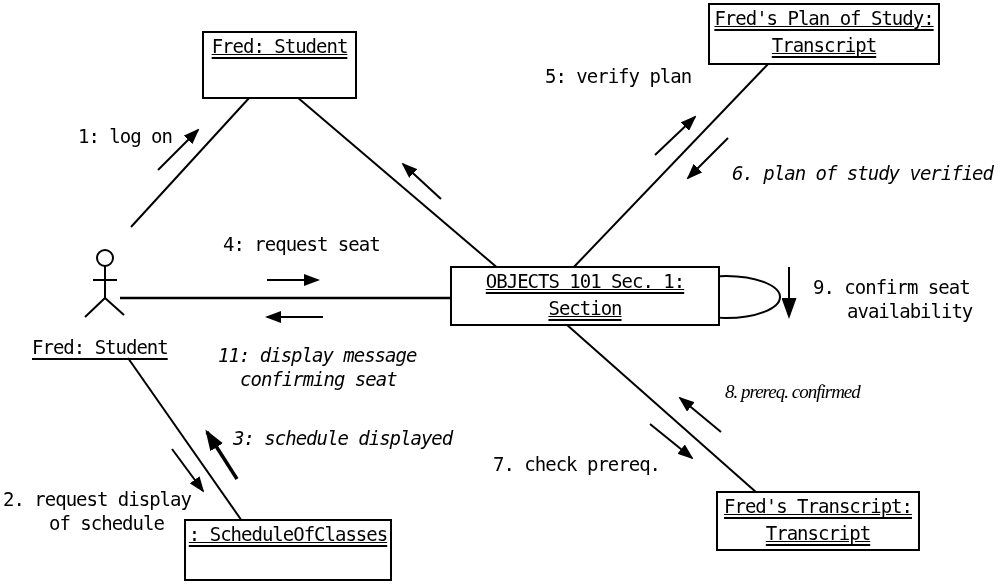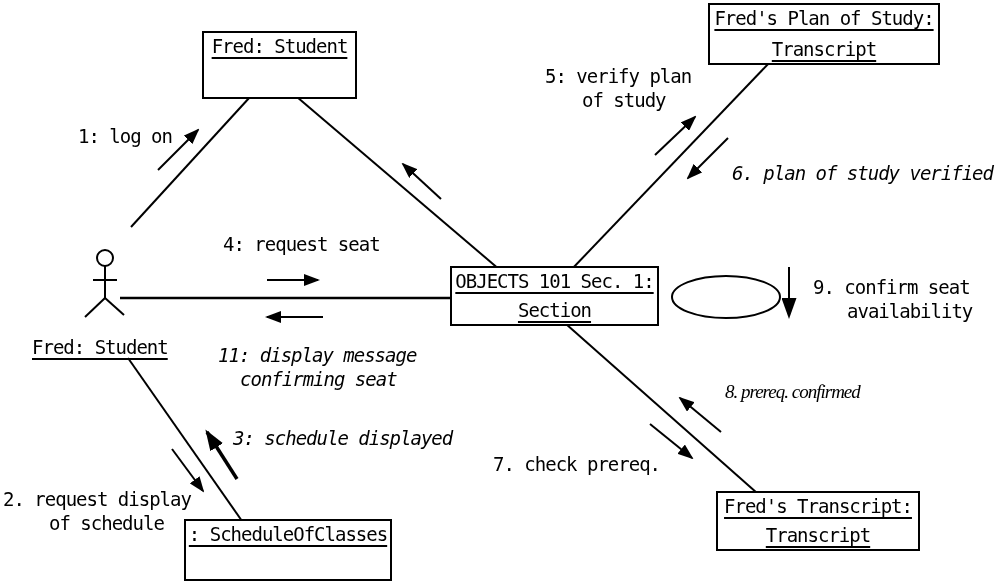--- a/index.html
+++ b/index.html
@@ -4,22 +4,22 @@
 <style>
   html,body{margin:0;padding:0;background:#ffffff;}
   #stage{
     position:relative;width:1000px;height:587px;background:#ffffff;
     font-family:"DejaVu Sans Mono","Liberation Mono",monospace;
     color:#000;overflow:hidden;
   }
   #wires{position:absolute;left:0;top:0;width:1000px;height:587px;}
   .obj-box{
     position:absolute;box-sizing:border-box;border:2px solid #000;background:#fff;
-    display:flex;flex-direction:column;align-items:center;justify-content:space-between;
-    font-size:19px;letter-spacing:-1px;line-height:27px;text-align:center;white-space:nowrap;
+    display:flex;flex-direction:column;align-items:center;justify-content:flex-start;
+    font-size:19px;letter-spacing:-1px;line-height:27px;text-align:center;white-space:nowrap;text-decoration:underline;
   }
   .u{
     text-decoration:underline;
     text-decoration-thickness:2px;
     text-underline-offset:4px;
   }
   .msg{
     position:absolute;font-size:19px;letter-spacing:-1px;line-height:24px;white-space:nowrap;
   }
   .msg span{display:block;}
@@ -83,21 +83,21 @@
 
   <div class="obj-box" style="left:202px;top:31px;width:155px;height:68px;">
     <span class="u">Fred: Student</span>
   </div>
 
   <div class="obj-box" style="left:708px;top:3px;width:232px;height:62px;">
     <span class="u">Fred's Plan of Study:</span>
     <span class="u">Transcript</span>
   </div>
 
-  <div class="obj-box" style="left:450px;top:266px;width:209px;height:60px;">
+  <div class="obj-box" style="left:450px;top:266px;width:270px;height:60px;">
     <span class="u">OBJECTS 101 Sec. 1:</span>
     <span class="u">Section</span>
   </div>
 
   <div class="obj-box" style="left:184px;top:519px;width:208px;height:62px;">
     <span class="u">: ScheduleOfClasses</span>
   </div>
 
   <div class="obj-box" style="left:716px;top:491px;width:204px;height:60px;">
     <span class="u">Fred's Transcript:</span>
@@ -112,21 +112,20 @@
     <span class="l1">2. request display</span>
     <span class="l2">of schedule</span>
   </div>
 
   <div class="msg it" id="m3" style="left:233px;top:426px;">3: schedule displayed</div>
 
   <div class="msg" id="m4" style="left:223px;top:232px;">4: request seat</div>
 
   <div class="msg" id="m5" style="left:545px;top:64px;">
     <span class="l1">5: verify plan</span>
-    <span class="l2">of study</span>
   </div>
 
   <div class="msg it" id="m6" style="left:732px;top:161px;">6. plan of study verified</div>
 
   <div class="msg" id="m7" style="left:493px;top:452px;">7. check prereq.</div>
 
   <div class="msg it" id="m8" style="left:725px;top:380px;font-family:Liberation Serif, serif;">8. prereq. confirmed</div>
 
   <div class="msg" id="m9" style="left:813px;top:275px;">
     <span class="l1">9. confirm seat</span>

